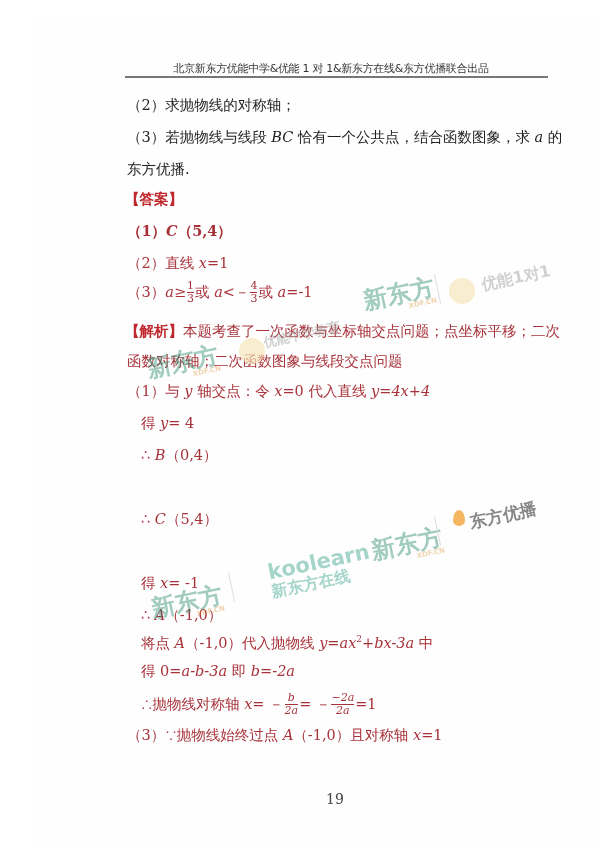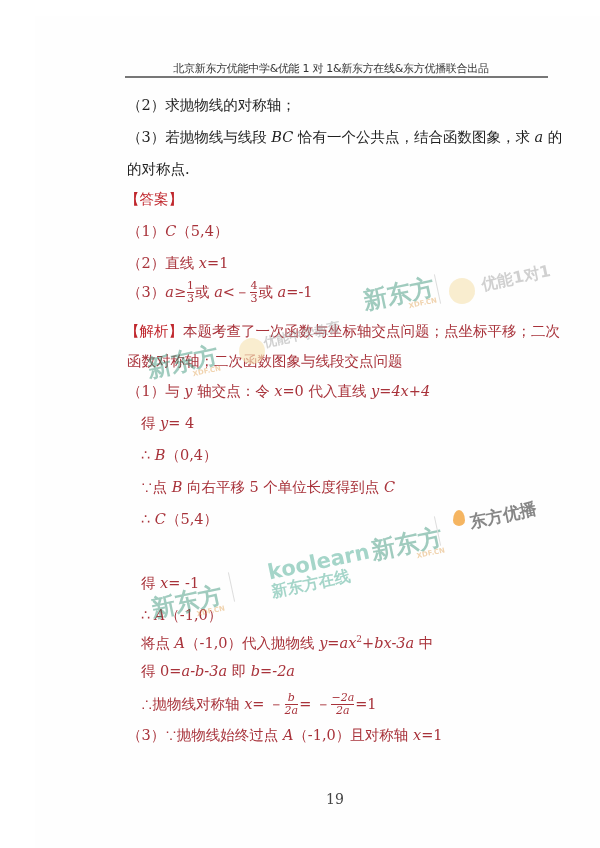--- a/index.html
+++ b/index.html
@@ -44,21 +44,21 @@
     }
     .line {
       position: absolute;
       left: 92px;
       font-size: 14.5px;
       white-space: nowrap;
       line-height: 18px;
     }
     .black { color: #1f1f1f; }
     .red { color: #a8323a; }
-    .bracket-head { color: #c0272d; font-weight: normal; }
+    .bracket-head { color: #c0272d; font-weight: bold; }
     .indent { left: 106px; }
     i, .it { font-style: italic; }
     .frac {
       display: inline-block;
       vertical-align: middle;
       text-align: center;
       font-size: 11px;
       line-height: 12px;
       margin: 0 1px;
     }
@@ -121,28 +121,28 @@
 
   <div class="line black" style="top:80px;">
     <span>（2）求抛物线的对称轴；</span>
   </div>
 
   <div class="line black" style="top:112px;">
     <span>（3）若抛物线与线段 </span><i>BC</i><span> 恰有一个公共点，结合函数图象，求 </span><i>a</i><span> 的</span>
   </div>
 
   <div class="line black" style="left:92px; top:144px;">
-    <span>的对称点.</span>
+    <span>东方优播.</span>
   </div>
 
   <div class="line bracket-head" style="top:174px; left:90px;">
     <span>【答案】</span>
   </div>
 
-  <div class="line red" style="top:206px;">
+  <div class="line red" style="top:206px;font-weight:bold;">
     <span>（1）</span><i>C</i><span>（5,4）</span>
   </div>
 
   <div class="line red" style="top:238px;">
     <span>（2）直线 </span><i>x</i><span>=1</span>
   </div>
 
   <div class="line red" style="top:264px;">
     <span>（3）</span><i>a</i><span>≥</span><span class="frac sm"><span class="num">1</span><span class="den" style="border-top:1px solid currentColor;">3</span></span><span>或 </span><i>a</i><span>&lt;－</span><span class="frac sm"><span class="num">4</span><span class="den" style="border-top:1px solid currentColor;">3</span></span><span>或 </span><i>a</i><span>=-1</span>
   </div>
@@ -159,23 +159,20 @@
   </div>
 
   <div class="line red indent" style="top:398px;">
     <span>得 </span><i>y</i><span>= 4</span>
   </div>
 
   <div class="line red indent" style="top:430px;">
     <span>∴ </span><i>B</i><span>（0,4）</span>
   </div>
 
-  <div class="line red indent" style="top:462px;">
-    <span>∵点 </span><i>B</i><span> 向右平移 5 个单位长度得到点 </span><i>C</i>
-  </div>
 
   <div class="line red indent" style="top:494px;">
     <span>∴ </span><i>C</i><span>（5,4）</span>
   </div>
 
 
   <div class="line red indent" style="top:558px;">
     <span>得 </span><i>x</i><span>= -1</span>
   </div>
 

